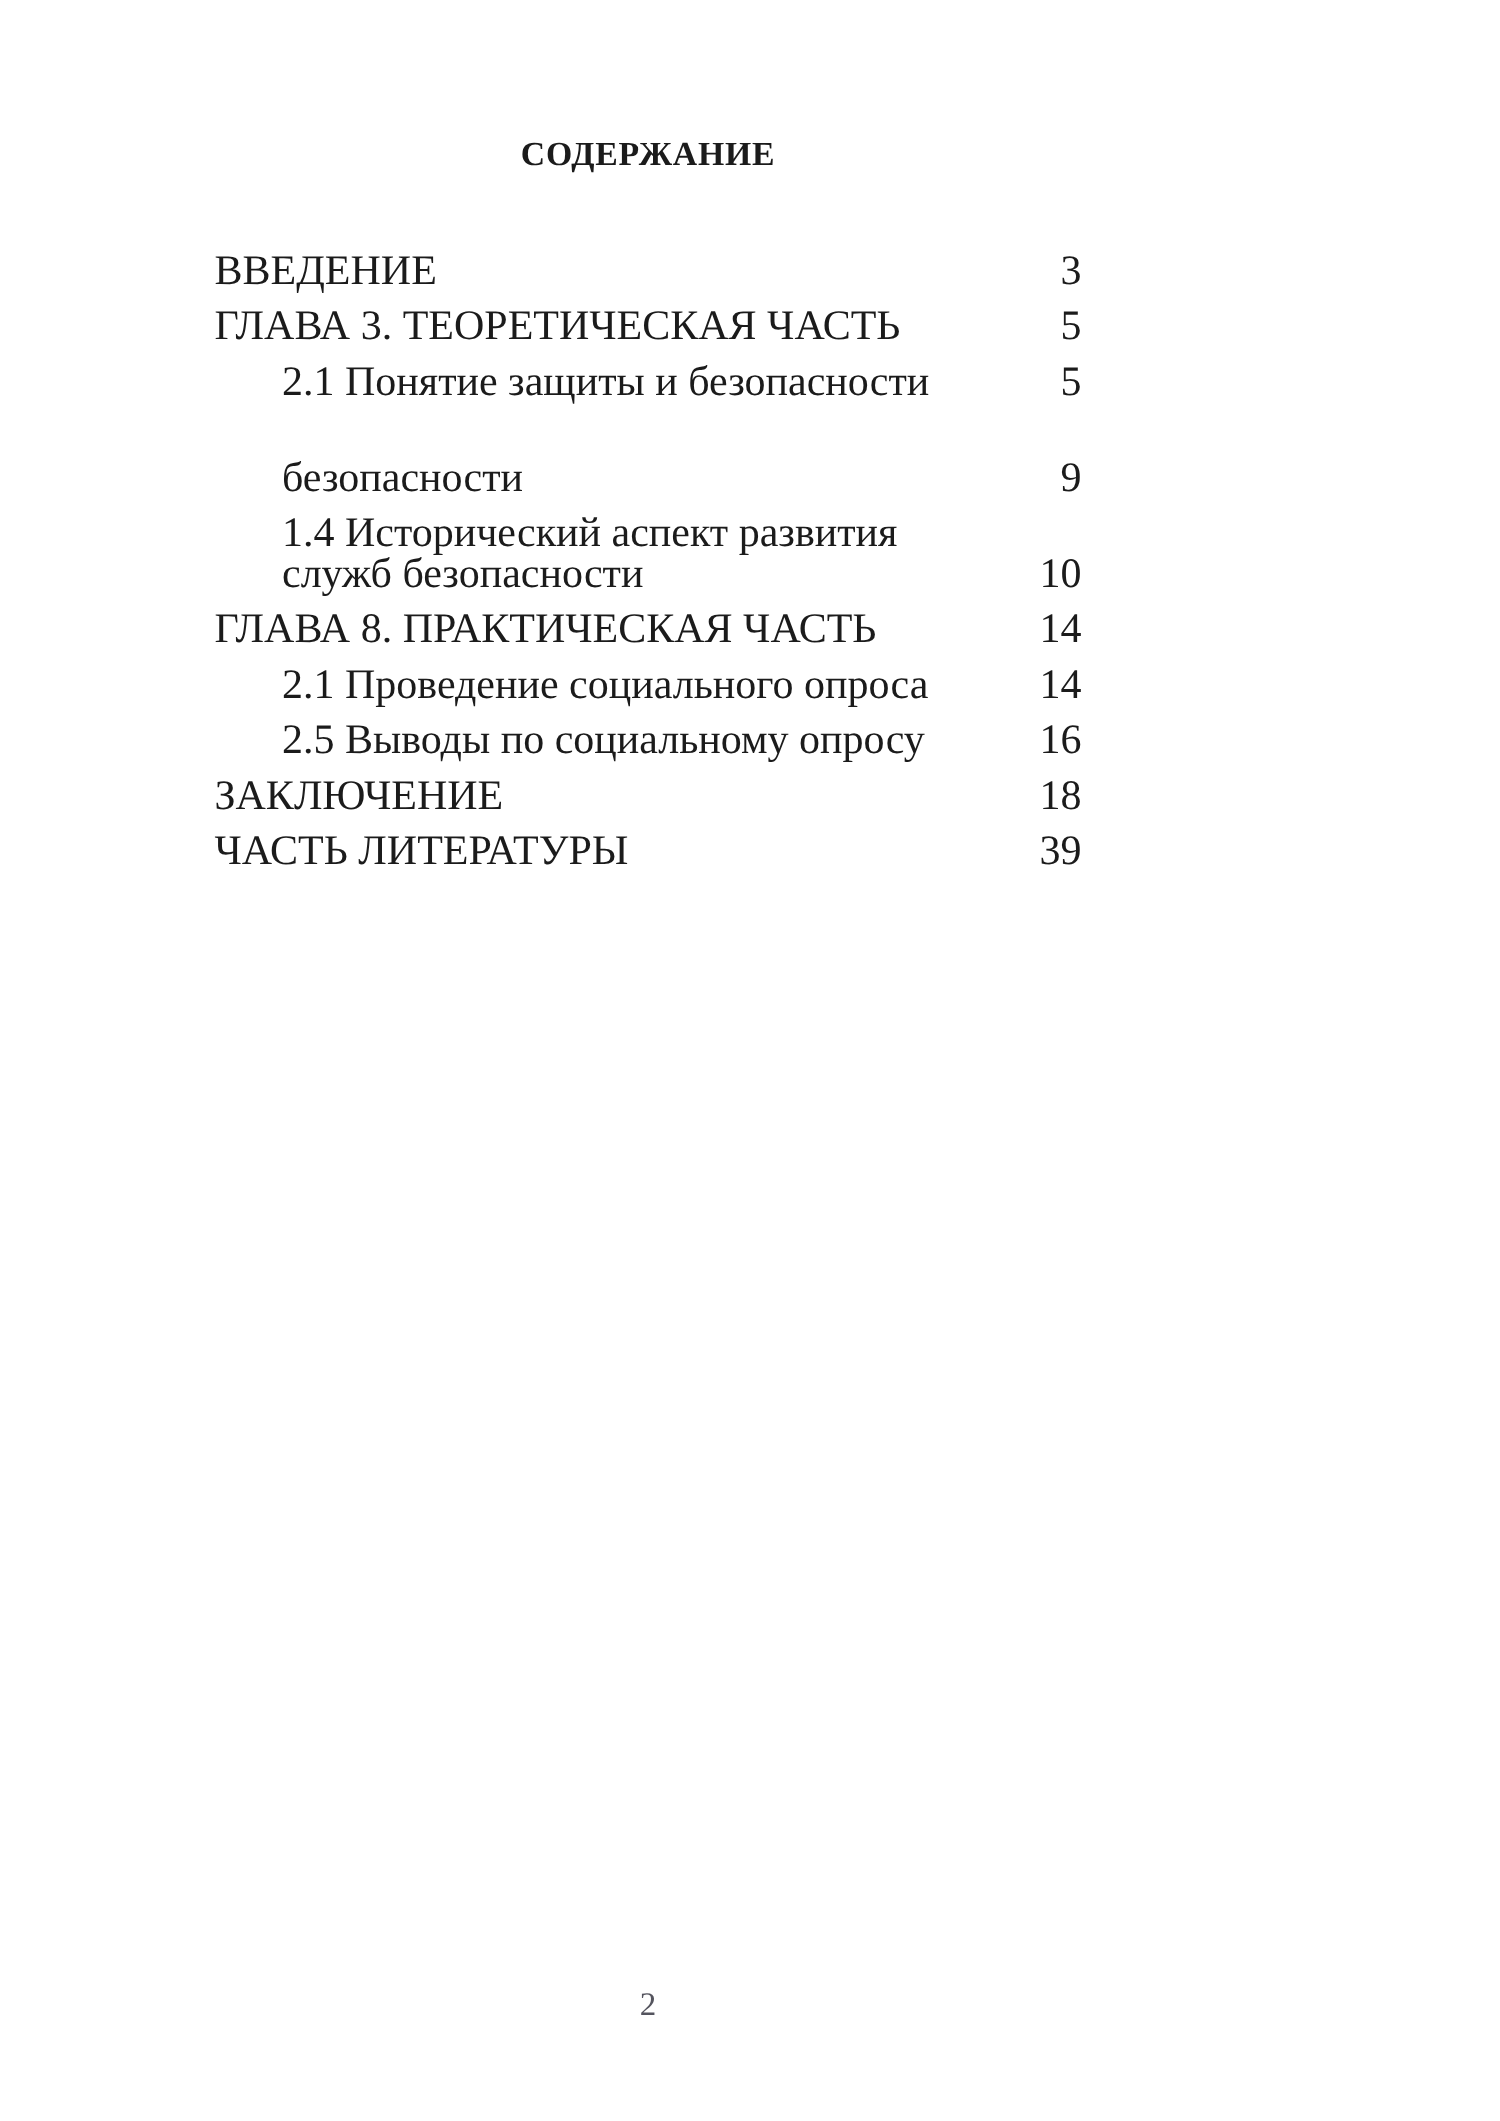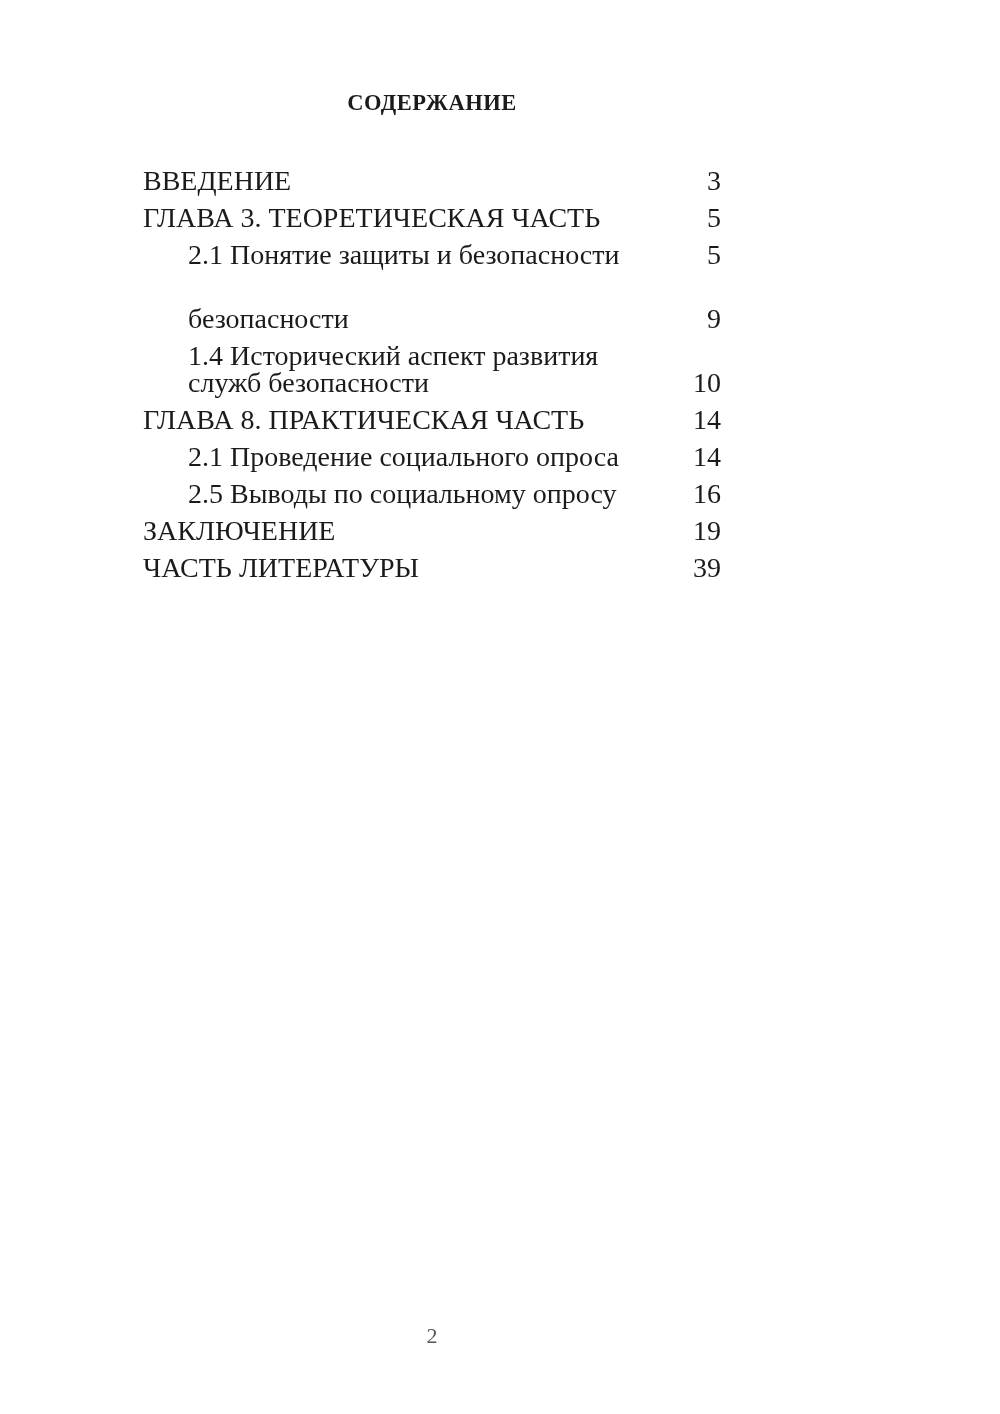--- a/index.html
+++ b/index.html
@@ -96,21 +96,21 @@
       <span class="pagenum">14</span>
     </div>
 
     <div class="toc-row sub">
       <span class="label">2.5 Выводы по социальному опросу</span>
       <span class="pagenum">16</span>
     </div>
 
     <div class="toc-row">
       <span class="label">ЗАКЛЮЧЕНИЕ</span>
-      <span class="pagenum">19</span>
+      <span class="pagenum">18</span>
     </div>
 
     <div class="toc-row">
       <span class="label">ЧАСТЬ ЛИТЕРАТУРЫ</span>
       <span class="pagenum">39</span>
     </div>
 
   </div>
 
   <div class="footer-pagenum">2</div>

